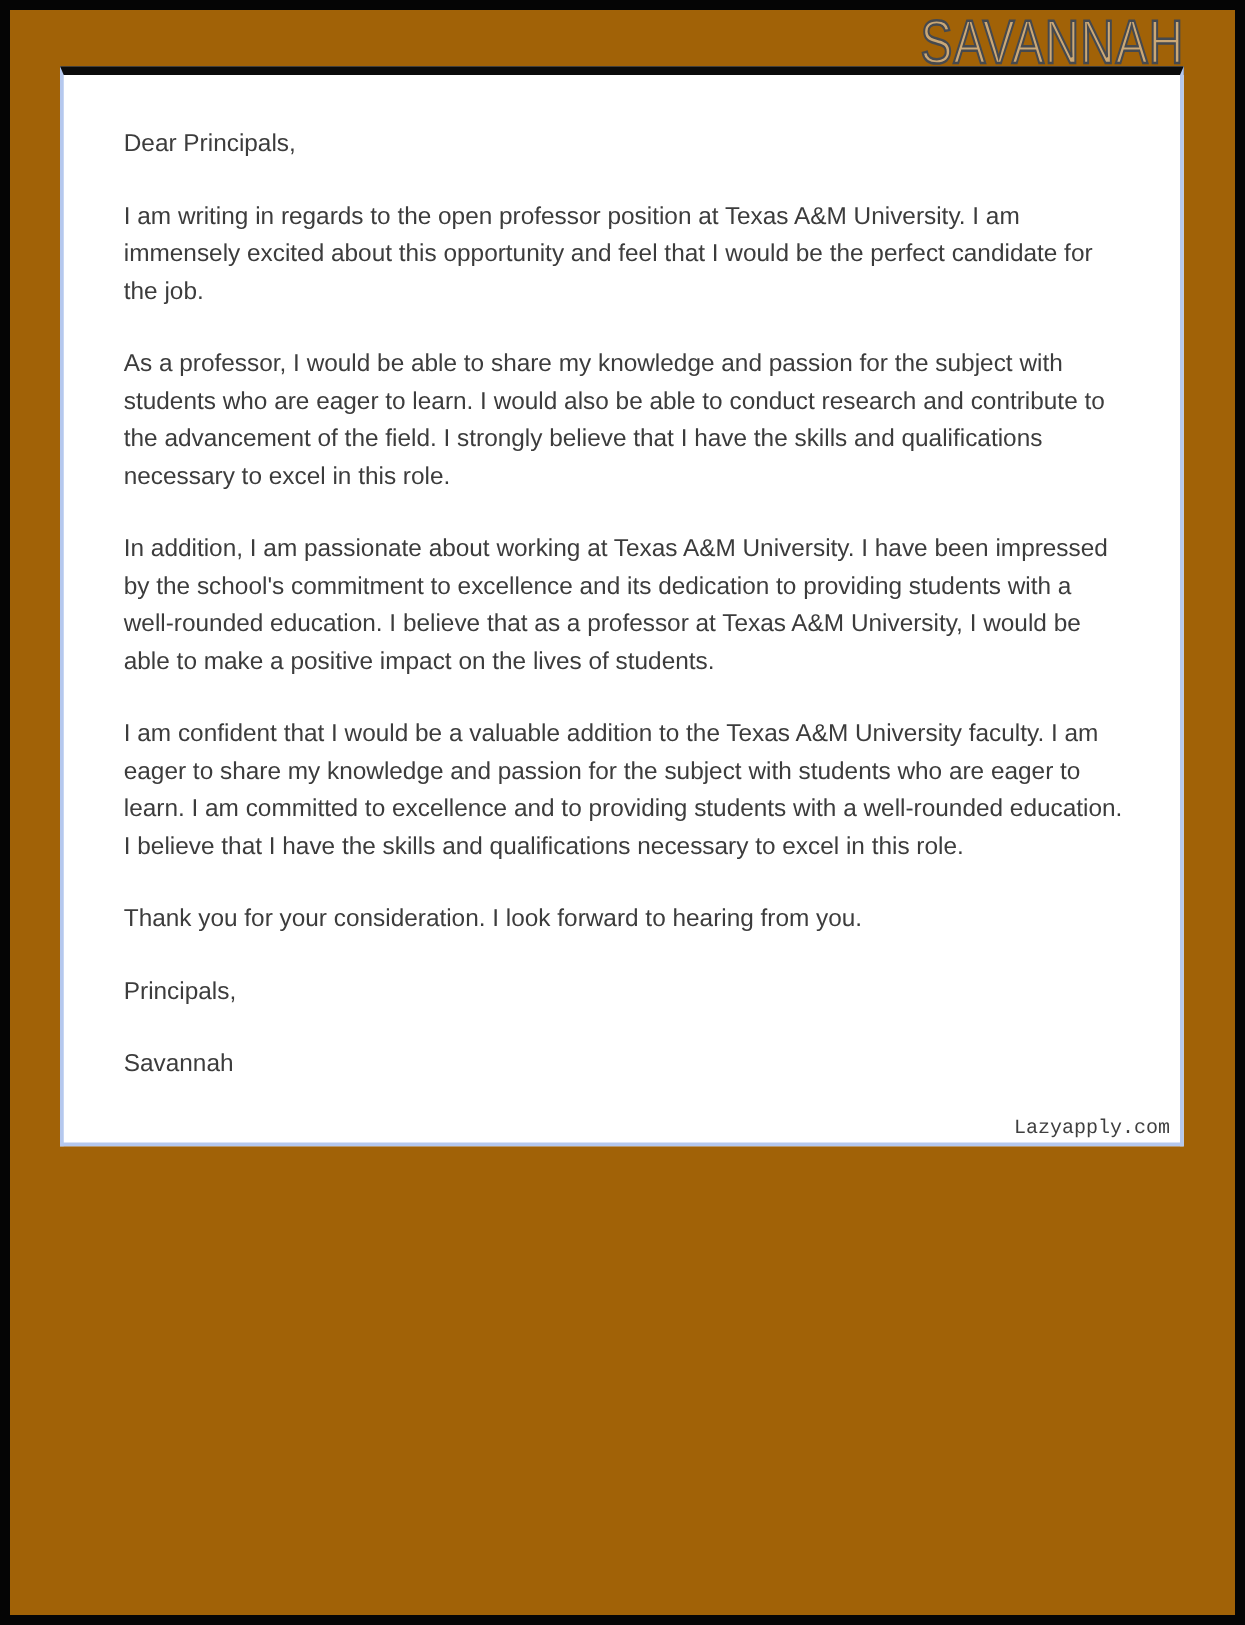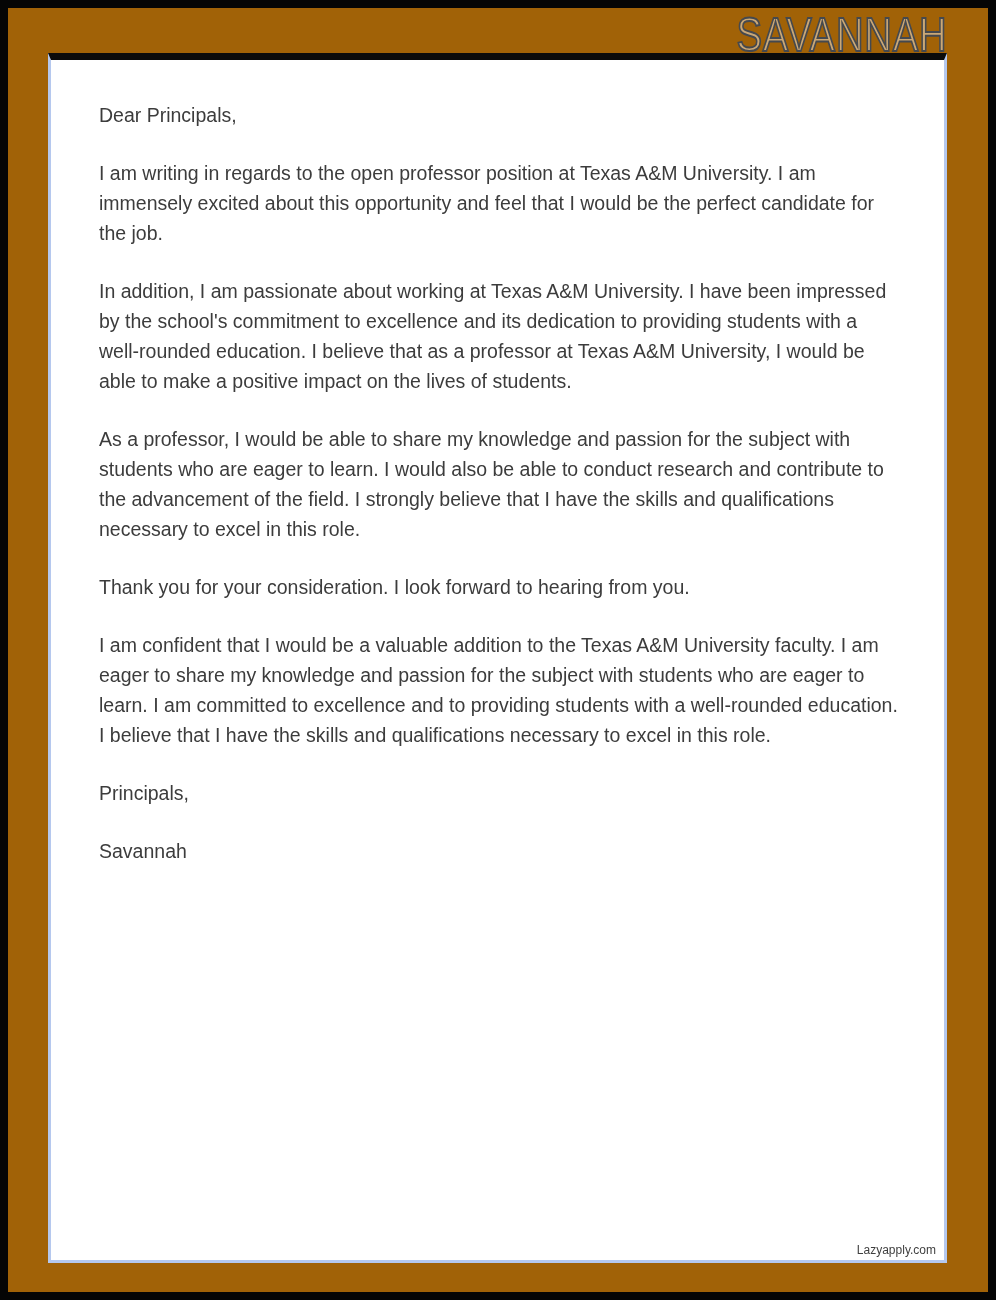--- a/index.html
+++ b/index.html
@@ -33,21 +33,21 @@
     transform: scaleX(0.78);
     transform-origin: 100% 0%;
     white-space: nowrap;
   }
 
   .paper {
     position: absolute;
     left: 40px;  
     top: 45px;   
     width: 899px;
-    height: 1210px;
+    height: 864px;
     background: #ffffff;
     border: 3px solid #b5c8ee;
     border-top: 7px solid #0b0b0b;
     padding: 40px 48px 0 48px;
   }
 
   .content {
     width: 800px;
     font-size: 19.5px;
     line-height: 30px;
@@ -62,45 +62,46 @@
   .content p.date {
     margin-top: 10px;
     color: #2196f3;
     cursor: pointer;
   }
 
   .watermark {
     position: absolute;
     right: 8px;
     bottom: 3px;
-    font-size: 12px;
+    font-size: 16px;
     color: #3f3f3f;
+    font-family: Liberation Mono, monospace;
   }
 </style>
 </head>
 <body>
 
 <div class="page">
 
   <div class="brand">SAVANNAH</div>
 
   <div class="paper">
 
     <div class="content">
       <p class="salutation">Dear Principals,</p>
 
       <p>I am writing in regards to the open professor position at Texas A&amp;M University. I am immensely excited about this opportunity and feel that I would be the perfect candidate for the job.</p>
 
+      <p>As a professor, I would be able to share my knowledge and passion for the subject with students who are eager to learn. I would also be able to conduct research and contribute to the advancement of the field. I strongly believe that I have the skills and qualifications necessary to excel in this role.</p>
+
       <p>In addition, I am passionate about working at Texas A&amp;M University. I have been impressed by the school's commitment to excellence and its dedication to providing students with a well-rounded education. I believe that as a professor at Texas A&amp;M University, I would be able to make a positive impact on the lives of students.</p>
 
-      <p>As a professor, I would be able to share my knowledge and passion for the subject with students who are eager to learn. I would also be able to conduct research and contribute to the advancement of the field. I strongly believe that I have the skills and qualifications necessary to excel in this role.</p>
+      <p>I am confident that I would be a valuable addition to the Texas A&amp;M University faculty. I am eager to share my knowledge and passion for the subject with students who are eager to learn. I am committed to excellence and to providing students with a well-rounded education. I believe that I have the skills and qualifications necessary to excel in this role.</p>
 
       <p>Thank you for your consideration. I look forward to hearing from you.</p>
-
-      <p>I am confident that I would be a valuable addition to the Texas A&amp;M University faculty. I am eager to share my knowledge and passion for the subject with students who are eager to learn. I am committed to excellence and to providing students with a well-rounded education. I believe that I have the skills and qualifications necessary to excel in this role.</p>
 
       <p>Principals,</p>
 
       <p>Savannah</p>
 
     </div>
 
     <div class="watermark">Lazyapply.com</div>
   </div>
 

